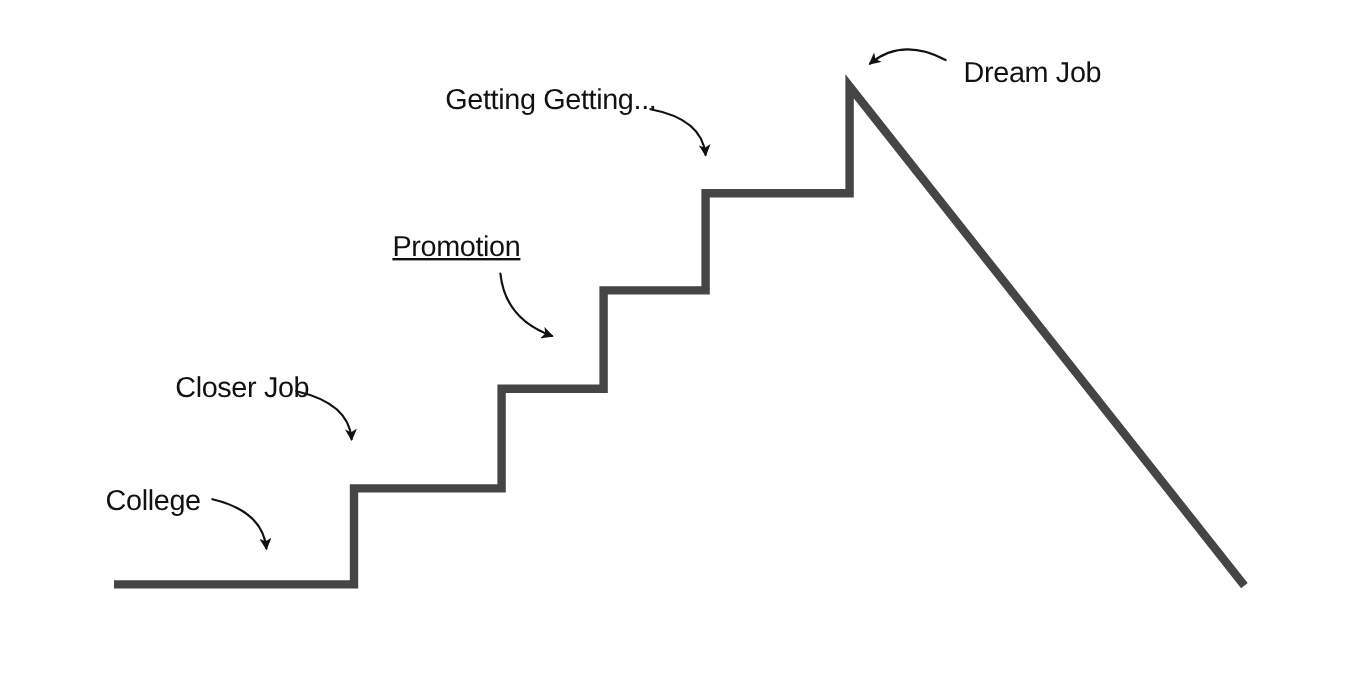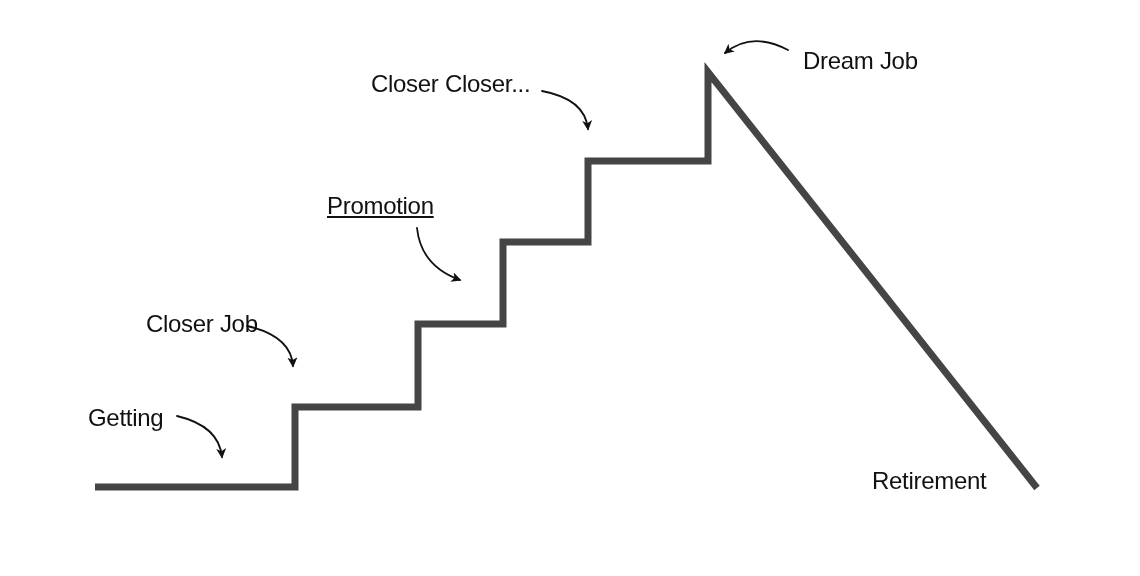--- a/index.html
+++ b/index.html
@@ -59,20 +59,19 @@
 
     <path class="stair-line" d="M 95 487 H 295 V 407 H 418 V 324 H 503 V 242 H 588 V 161 H 708 V 72 L 1037 488"></path>
 
     <path class="pointer-arrow" marker-end="url(#arrowhead)" d="M 177 416 Q 219 426 222 457"></path>
     <path class="pointer-arrow" marker-end="url(#arrowhead)" d="M 247 326 Q 291 336 293 366"></path>
     <path class="pointer-arrow" marker-end="url(#arrowhead)" d="M 417 228 Q 421 266 460 280"></path>
     <path class="pointer-arrow" marker-end="url(#arrowhead)" d="M 542 91 Q 585 99 588 129"></path>
     <path class="pointer-arrow" marker-end="url(#arrowhead)" d="M 788 50 Q 752 31 725 53"></path>
   </svg>
 
-  <div class="label" style="left:88px;  top:406px;">Getting</div>
+  <div class="label" style="left:88px;  top:406px;">College</div>
   <div class="label" style="left:146px; top:312px;">Closer Job</div>
   <div class="label" style="left:327px; top:194px;text-decoration:underline;">Promotion</div>
-  <div class="label" style="left:371px; top:72px;">Closer Closer...</div>
+  <div class="label" style="left:371px; top:72px;">Getting Getting...</div>
   <div class="label" style="left:803px; top:49px;">Dream Job</div>
-  <div class="label" style="left:872px; top:469px;">Retirement</div>
 
 </div>
 
 </body></html>

